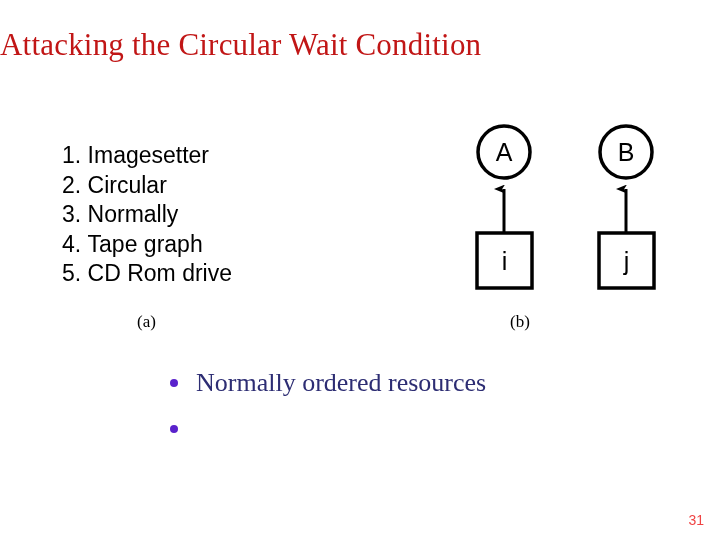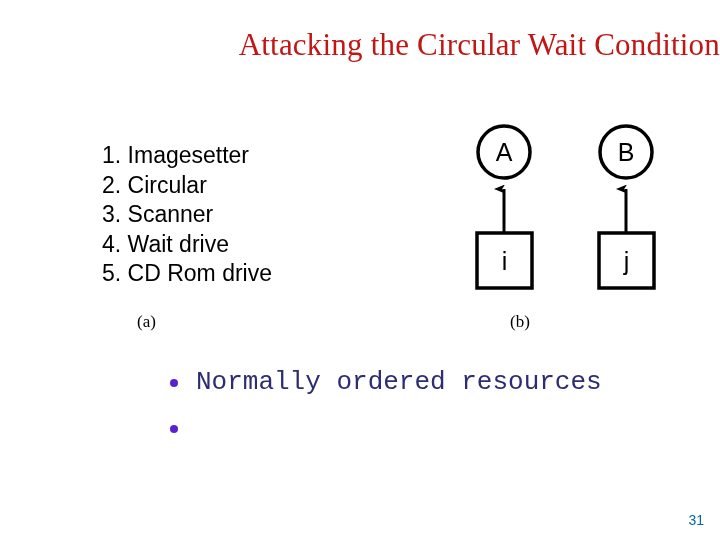--- a/index.html
+++ b/index.html
@@ -16,21 +16,21 @@
     overflow: hidden;
     font-family: "Liberation Serif", serif;
   }
 
   
   #slide-title {
     position: absolute;
     left: 0;
     top: 27px;
     width: 720px;
-    text-align: right;
+    text-align: left;
     color: #c11616;
     font-family: "Liberation Serif", serif;
     font-size: 31px;
     font-weight: normal;
     line-height: 36px;
     letter-spacing: 0.2px;
     white-space: nowrap;
   }
 
   
@@ -41,21 +41,20 @@
     width: 280px;
     font-family: "Liberation Sans", sans-serif;
     font-size: 23px;
     line-height: 29.5px;
     color: #000000;
     white-space: nowrap;
   }
   #resource-list .res-row {
     display: block;
     height: 29.5px;
-    margin-left: 40px;
   }
   #resource-list .res-num {
     display: inline-block;
   }
   #resource-list .res-label {
     display: inline-block;
   }
 
   
   #resource-graph {
@@ -86,21 +85,21 @@
     position: absolute;
     left: 168px;
     top: 367px;
     width: 430px;
   }
   .bullet-row {
     position: relative;
     display: block;
     padding-left: 28px;
     margin-bottom: 15px;
-    font-family: Liberation Mono, monospace;
+    font-family: Liberation Serif, serif;
     font-size: 26px;
     line-height: 31px;
     color: #2d2d73;
     white-space: nowrap;
   }
   .bullet-row .bullet-dot {
     position: absolute;
     left: 2px;
     top: 12px;
     width: 8px;
@@ -110,46 +109,46 @@
   }
 
   
   #page-number {
     position: absolute;
     right: 16px;
     bottom: 12px;
     font-family: "Liberation Sans", sans-serif;
     font-size: 14px;
     line-height: 16px;
-    color: #0369a1;
+    color: #ef4444;
   }
 </style>
 </head>
 <body>
 
 <div id="slide">
 
   <div id="slide-title">Attacking the Circular Wait Condition</div>
 
   <div id="resource-list">
     <span class="res-row">
       <span class="res-num">1.</span>
       <span class="res-label">Imagesetter</span>
     </span>
     <span class="res-row">
       <span class="res-num">2.</span>
       <span class="res-label">Circular</span>
     </span>
     <span class="res-row">
       <span class="res-num">3.</span>
-      <span class="res-label">Scanner</span>
+      <span class="res-label">Normally</span>
     </span>
     <span class="res-row">
       <span class="res-num">4.</span>
-      <span class="res-label">Wait drive</span>
+      <span class="res-label">Tape graph</span>
     </span>
     <span class="res-row">
       <span class="res-num">5.</span>
       <span class="res-label">CD Rom drive</span>
     </span>
   </div>
 
   <div id="resource-graph">
     <svg width="240" height="185" viewBox="0 0 240 185" xmlns="http://www.w3.org/2000/svg">
       <defs>

